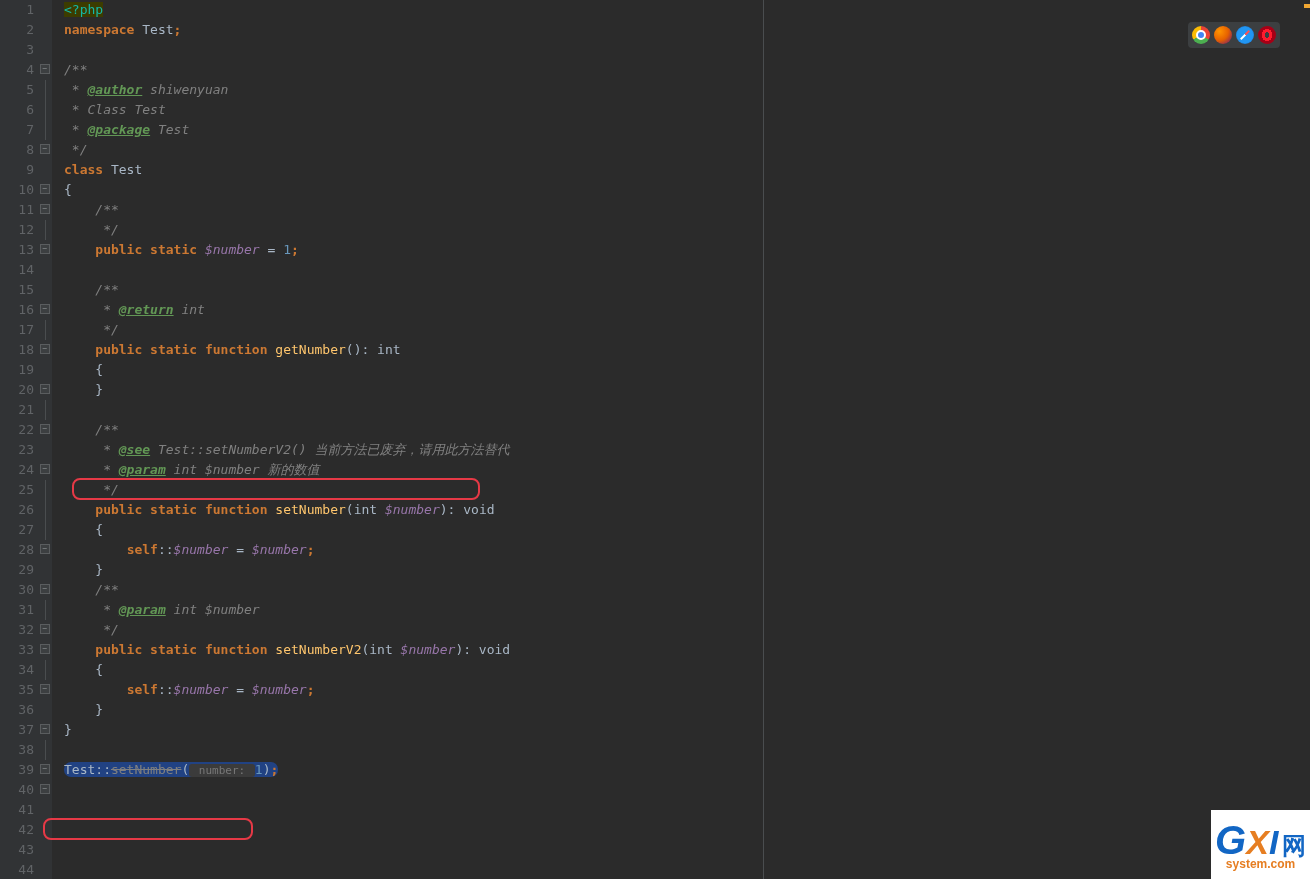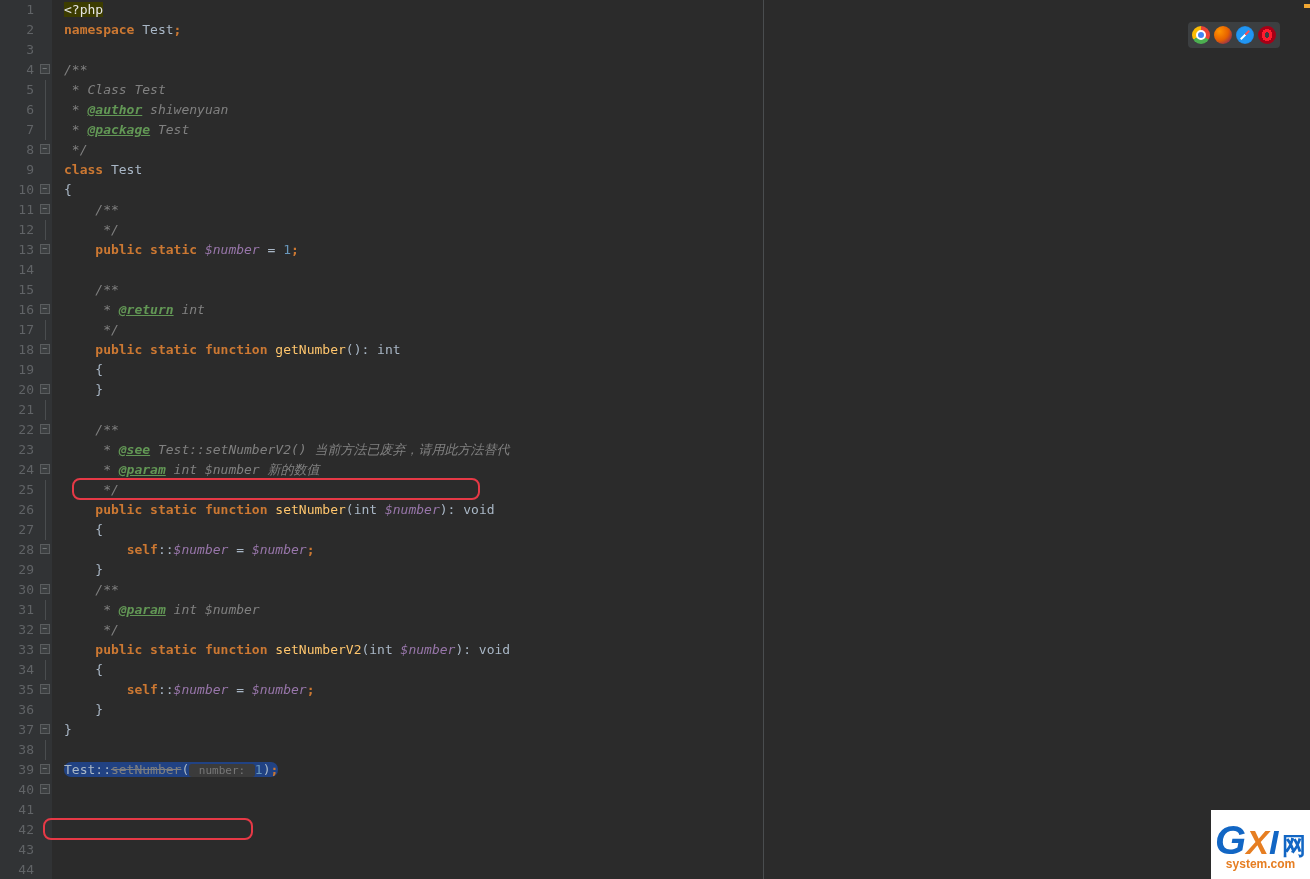--- a/index.html
+++ b/index.html
@@ -74,21 +74,21 @@
   .cls { color: #a9b7c6; }
   .com { color: #808080; font-style: italic; }
   .tag { color: #629755; font-style: italic; font-weight: bold; text-decoration: underline;}
   .var { color: #9876aa; font-style: italic; }
   .num { color: #6897bb; }
   .fn { color: #ffc66d; }
   .type { color: #a9b7c6; }
   .deprecated { text-decoration: line-through; color: #808080;}
   .paramhint { background: #3b3b3b; color: #787878; padding: 0 3px; border-radius: 3px; font-size:11px;}
   .sel { background: #214283; border-radius: 7px; }
-  .phptag { color: #e5e5e5; background: #3c3c00;}
+  .phptag { color: #14b8a6; background: #3c3c00;}
   .redbox {
     position: absolute;
     border: 2px solid #e63946;
     border-radius: 8px;
     pointer-events: none;
     z-index: 5;
   }
   .browser-icons {
     position: absolute;
     top: 22px;
@@ -177,22 +177,22 @@
     <div class="gutter-line"><span>43</span></div>
     <div class="gutter-line"><span>44</span></div>
   </div>
 
   <div class="code">
     <div class="code-inner">
     <div class="line"><span class="phptag">&lt;?php</span></div>
     <div class="line"><span class="kw">namespace </span><span class="cls">Test</span><span class="kw">;</span></div>
     <div class="line"></div>
     <div class="line"><span class="com">/**</span></div>
+    <div class="line"><span class="com"> * </span><span class="tag">@author</span><span class="com"> shiwenyuan</span></div>
     <div class="line"><span class="com"> * </span><span class="com">Class Test</span></div>
-    <div class="line"><span class="com"> * </span><span class="tag">@author</span><span class="com"> shiwenyuan</span></div>
     <div class="line"><span class="com"> * </span><span class="tag">@package</span><span class="com"> Test</span></div>
     <div class="line"><span class="com"> */</span></div>
     <div class="line"><span class="kw">class </span><span class="cls">Test</span></div>
     <div class="line"><span>{</span></div>
     <div class="line">    <span class="com">/**</span></div>
     <div class="line">    <span class="com"> */</span></div>
     <div class="line">    <span class="kw">public </span><span class="kw">static </span><span class="var">$number</span><span> = </span><span class="num">1</span><span class="kw">;</span></div>
     <div class="line"></div>
     <div class="line">    <span class="com">/**</span></div>
     <div class="line">    <span class="com"> * </span><span class="tag">@return</span><span class="com"> int</span></div>

